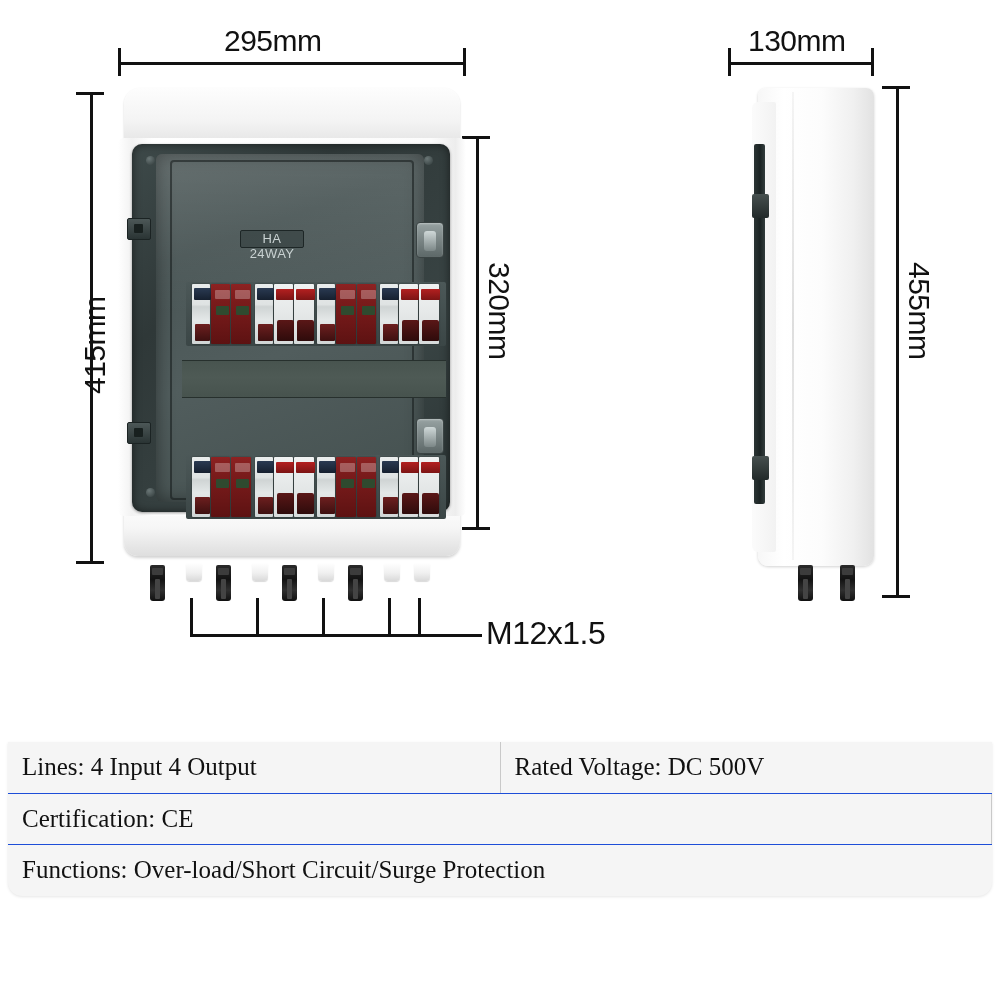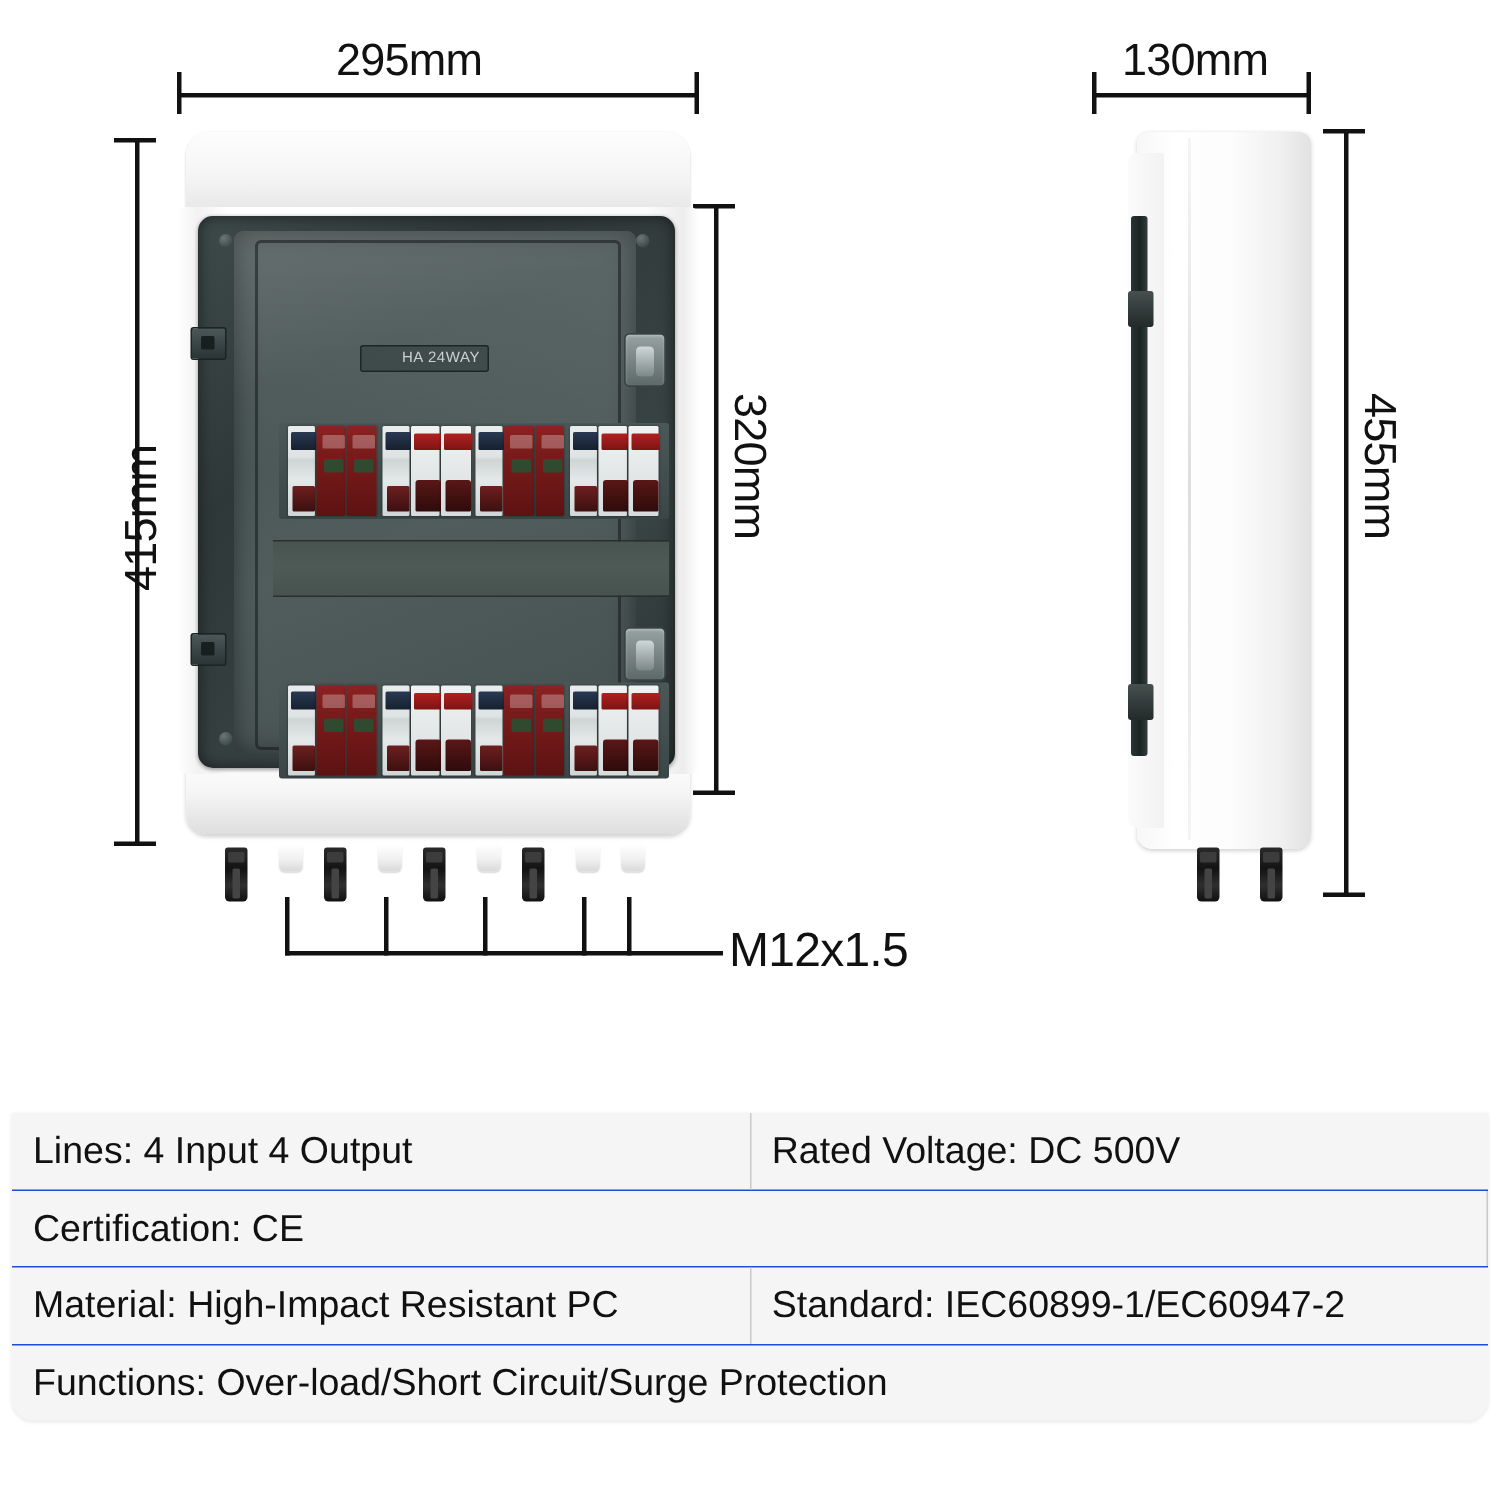--- a/index.html
+++ b/index.html
@@ -64,22 +64,22 @@
     border-radius:6px 6px 0 0;
   }
   .door-inner-edge{
     position:absolute;left:14px;top:6px;width:240px;height:336px;
     border:2px solid rgba(20,26,26,.55);border-radius:4px;
   }
   .model-badge{
     position:absolute;left:84px;top:76px;width:62px;height:16px;
     border:1.5px solid #1d2626;border-radius:2px;
     background:rgba(40,50,50,.45);
-    color:#c9d2d2;font-size:10px;line-height:15px;text-align:center;
-    letter-spacing:.4px;font-family:"Liberation Sans",sans-serif;padding-left:22px;
+    color:#c9d2d2;font-size:13px;line-height:15px;text-align:center;
+    letter-spacing:.4px;font-family:"Liberation Sans",sans-serif;
   }
   
   .din-row{position:absolute;left:36px;width:248px;height:60px;display:flex;align-items:stretch;}
   .din-row.top{top:130px;}
   .din-row.bottom{top:303px;}
   .din-rail-bg{
     position:absolute;left:30px;width:260px;height:64px;
     background:linear-gradient(180deg,#4c5858 0%,#3b4646 100%);
     border-radius:2px;
   }
@@ -231,21 +231,21 @@
     border-radius:0 0 14px 14px;
     overflow:hidden;
     box-shadow:0 1px 3px rgba(0,0,0,.10);
   }
   .prow{display:flex;border-top:1px solid #1d4ed8;}
   .prow:first-child{border-top:none;}
   .pcell{
     flex:1 1 50%;
     padding:8px 0 8px 14px;
     font-size:25px;color:#111;
-    font-family:Liberation Sans, sans-serif;
+    font-family:Liberation Serif, serif;
     white-space:nowrap;overflow:hidden;
     line-height:1.38;
   }
   .pcell.left{border-right:1px solid #c9c9c9;}
   .pcell.full{flex:1 1 100%;border-right:none;}
 </style>
 </head>
 <body>
 
 <div class="stage">
@@ -389,22 +389,18 @@
 
     <div class="params-table">
       <div class="prow">
         <div class="pcell left">Lines: 4 Input 4 Output</div>
         <div class="pcell right">Rated Voltage: DC 500V</div>
       </div>
       <div class="prow">
         <div class="pcell left">Certification: CE</div>
       </div>
       <div class="prow">
-        <div class="pcell left">Material: High-Impact Resistant PC</div>
-        <div class="pcell right">Standard: IEC60899-1/EC60947-2</div>
-      </div>
-      <div class="prow">
         <div class="pcell full">Functions: Over-load/Short Circuit/Surge Protection</div>
       </div>
     </div>
   </div>
 
 </div>
 
 </body></html>

